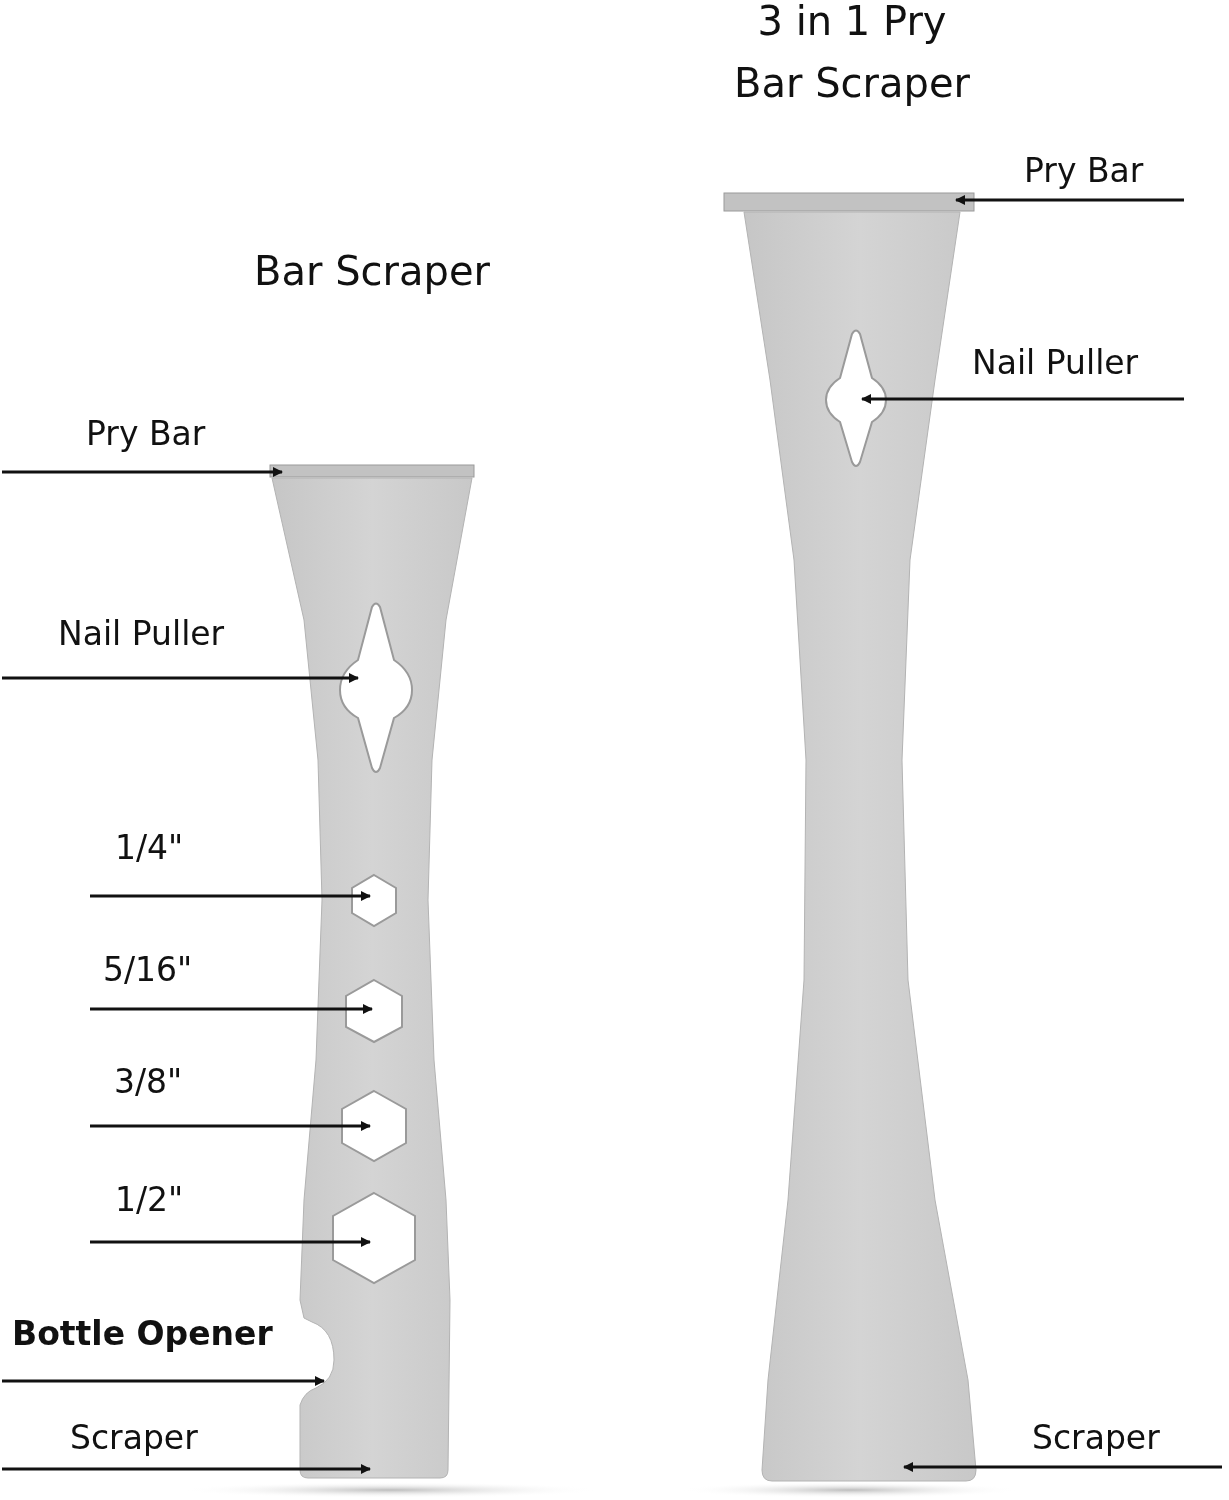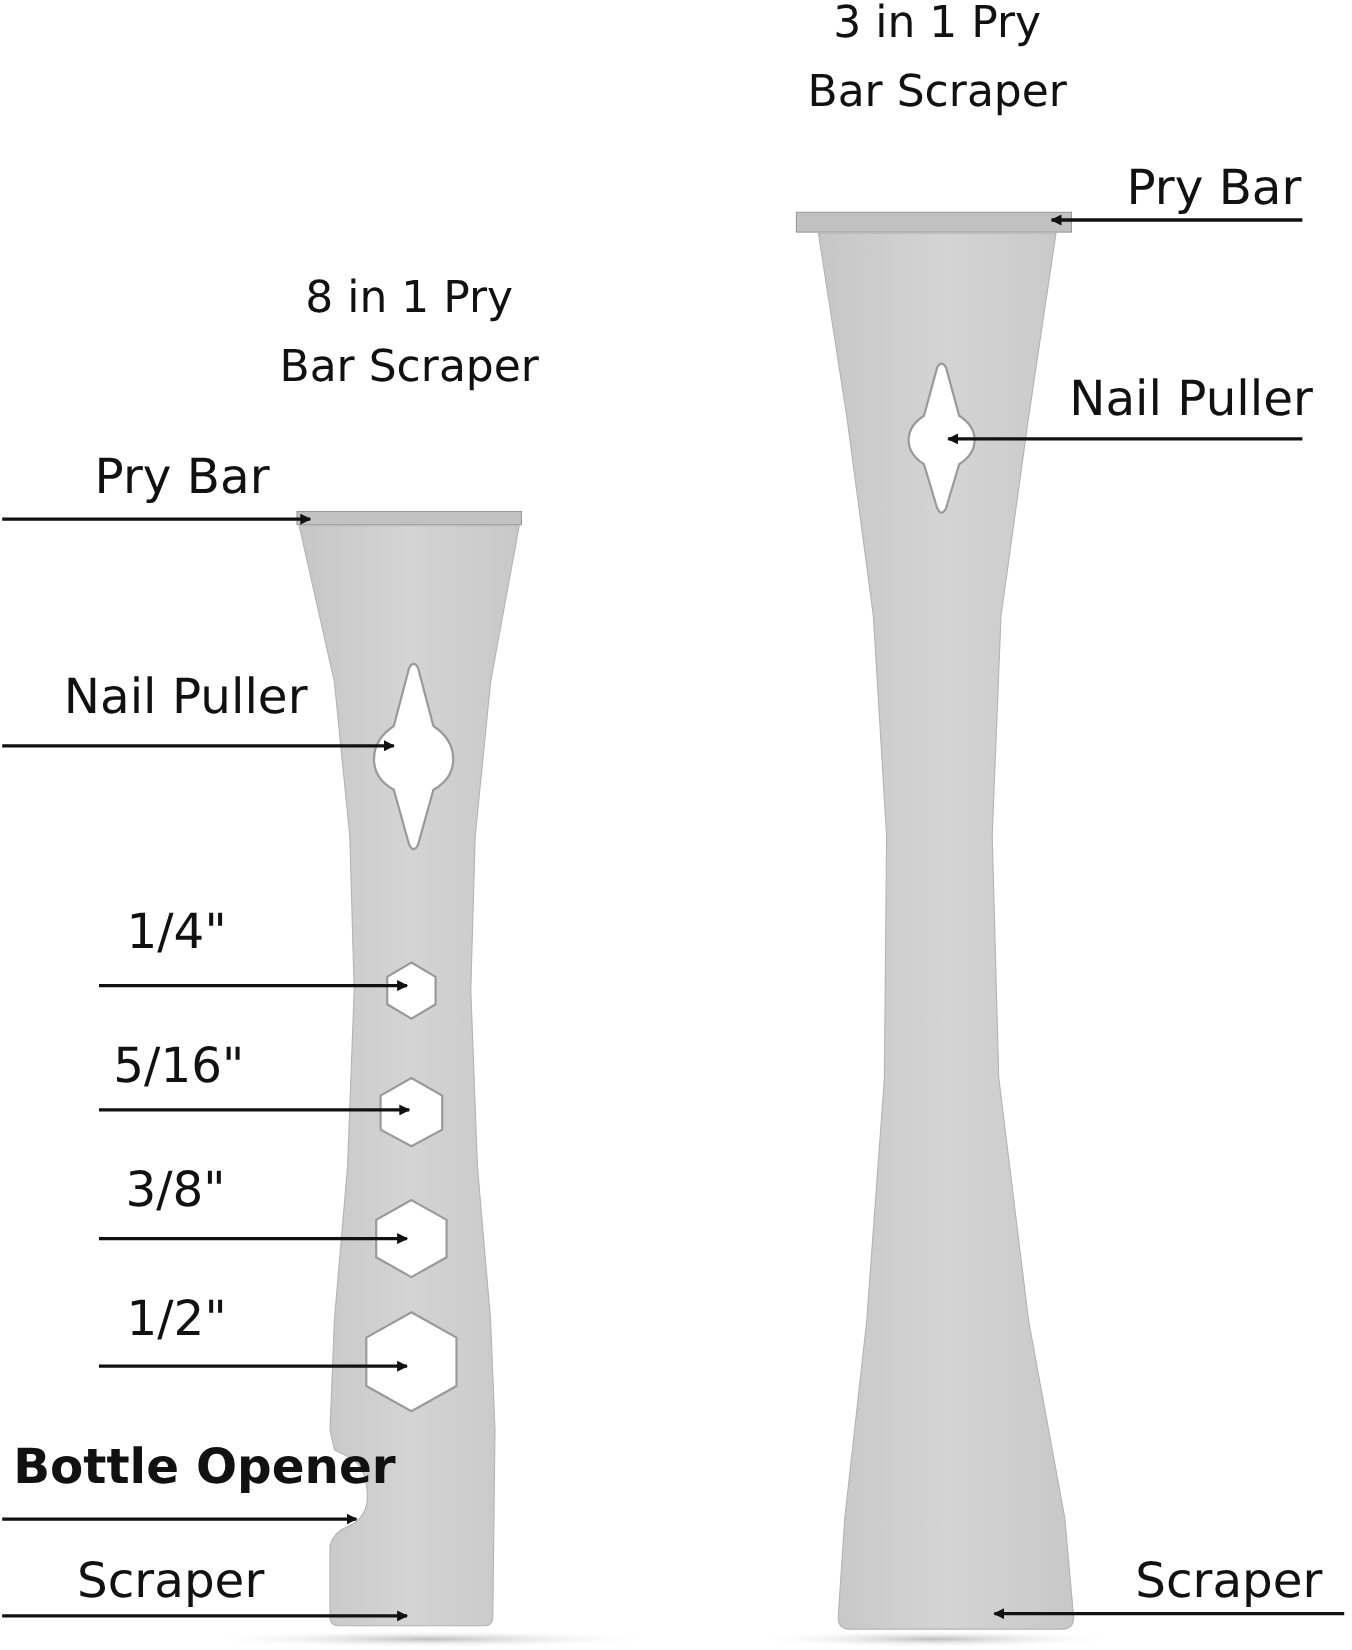--- a/index.html
+++ b/index.html
@@ -1,19 +1,19 @@
 <!DOCTYPE html>
 <html><head>
 <meta charset="utf-8">
 <style>
   html, body { margin:0; padding:0; background:#ffffff; }
   body { width:1229px; height:1500px; position:relative; overflow:hidden;
          font-family:"DejaVu Sans", "Liberation Sans", sans-serif; color:#111; }
   .title { position:absolute; text-align:center; font-size:40px; line-height:62px; color:#111; }
-  .label { position:absolute; font-size:44px; line-height:40px; color:#111; white-space:nowrap; }
+  .label { position:absolute; font-size:33px; line-height:40px; color:#111; white-space:nowrap; }
   svg.art { position:absolute; left:0; top:0; }
 </style>
 </head>
 <body>
 
 <svg class="art" width="1229" height="1500" viewBox="0 0 1229 1500">
   <defs>
     <marker id="ah" markerWidth="10" markerHeight="10" refX="9" refY="5" orient="auto" markerUnits="userSpaceOnUse">
       <path d="M0,0 L10,5 L0,10 z" fill="#111"></path>
     </marker>
@@ -61,21 +61,20 @@
   </g>
 
   <g>
     <line x1="1184" y1="200" x2="956" y2="200" stroke="#111" stroke-width="3" marker-end="url(#ah)"></line>
     <line x1="1184" y1="399" x2="862" y2="399" stroke="#111" stroke-width="3" marker-end="url(#ah)"></line>
     <line x1="1222" y1="1467" x2="904" y2="1467" stroke="#111" stroke-width="3" marker-end="url(#ah)"></line>
   </g>
 </svg>
 
 <div class="title" style="left:222px; top:240px; width:300px;">
-  <div>8 in 1 Pry</div>
   <div>Bar Scraper</div>
 </div>
 <div class="title" style="left:702px; top:-10px; width:300px;">
   <div>3 in 1 Pry</div>
   <div>Bar Scraper</div>
 </div>
 
 <div class="label" style="left:86px; top:414px;">Pry Bar</div>
 <div class="label" style="left:58px; top:614px;">Nail Puller</div>
 <div class="label" style="left:115px; top:828px;">1/4"</div>

